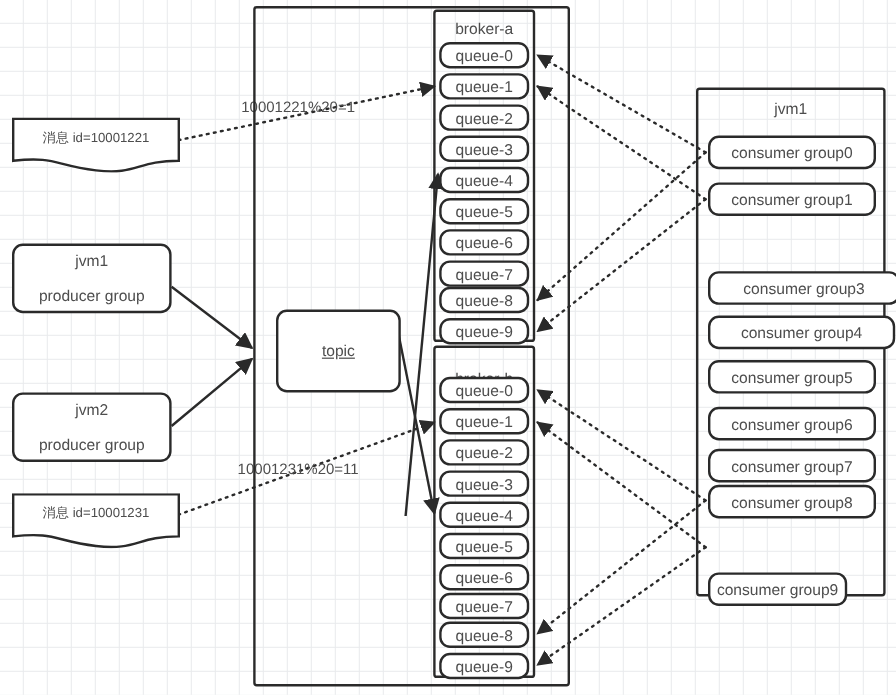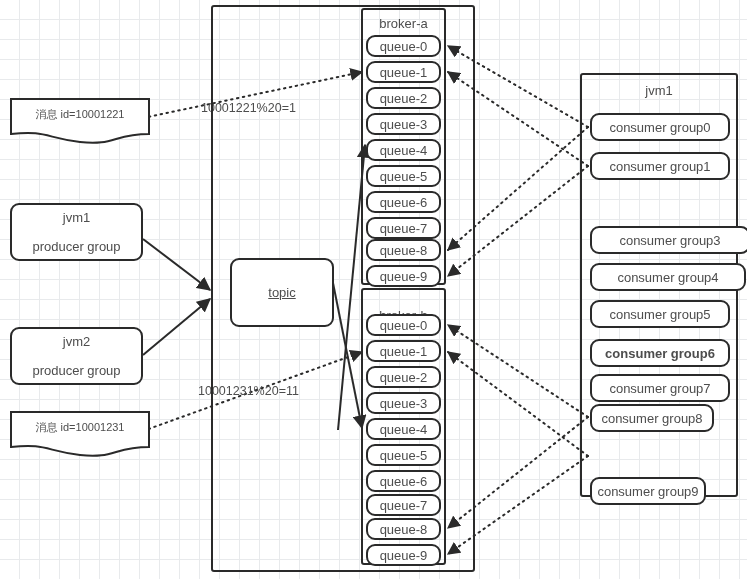--- a/index.html
+++ b/index.html
@@ -150,21 +150,21 @@
     <span class="doc-label">消息 id=10001221</span>
   </div>
 
   <div class="msgdoc" style="left:10px; top:411px;">
     <svg width="140" height="46" viewBox="0 0 140 46" xmlns="http://www.w3.org/2000/svg">
       <path d="M 1 1 L 139 1 L 139 36 C 104 36 104 48 70 44 C 36 40 36 32 1 36 Z" fill="#ffffff" stroke="#2a2a2a" stroke-width="2"></path>
     </svg>
     <span class="doc-label">消息 id=10001231</span>
   </div>
 
-  <div class="edge-label" style="left:201px; top:82px;margin-top:19px;">10001221%20=1</div>
+  <div class="edge-label" style="left:201px; top:82px;">10001221%20=1</div>
   <div class="edge-label" style="left:198px; top:384px;">10001231%20=11</div>
 
   <div class="node prodbox" style="left:10px; top:203px; width:133px; height:58px;">
     <span>jvm1</span>
     <span>producer group</span>
   </div>
 
   <div class="node prodbox" style="left:10px; top:327px; width:133px; height:58px;">
     <span>jvm2</span>
     <span>producer group</span>
@@ -255,26 +255,26 @@
   </div>
   <div class="node cgroup" style="left:590px; top:226px; width:160px; height:28px;">
     <span>consumer group3</span>
   </div>
   <div class="node cgroup" style="left:590px; top:263px; width:156px; height:28px;">
     <span>consumer group4</span>
   </div>
   <div class="node cgroup" style="left:590px; top:300px; width:140px; height:28px;">
     <span>consumer group5</span>
   </div>
-  <div class="node cgroup" style="left:590px; top:339px; width:140px; height:28px;font-weight:bold;">
+  <div class="node cgroup" style="left:590px; top:339px; width:140px; height:28px;">
     <span>consumer group6</span>
   </div>
   <div class="node cgroup" style="left:590px; top:374px; width:140px; height:28px;">
     <span>consumer group7</span>
   </div>
-  <div class="node cgroup" style="left:590px; top:404px; width:124px; height:28px;">
+  <div class="node cgroup" style="left:590px; top:404px; width:140px; height:28px;">
     <span>consumer group8</span>
   </div>
   <div class="node cgroup" style="left:590px; top:443px; width:116px; height:28px;margin-top:34px;">
     <span>consumer group9</span>
   </div>
 
 </div>
 
 </body></html>

